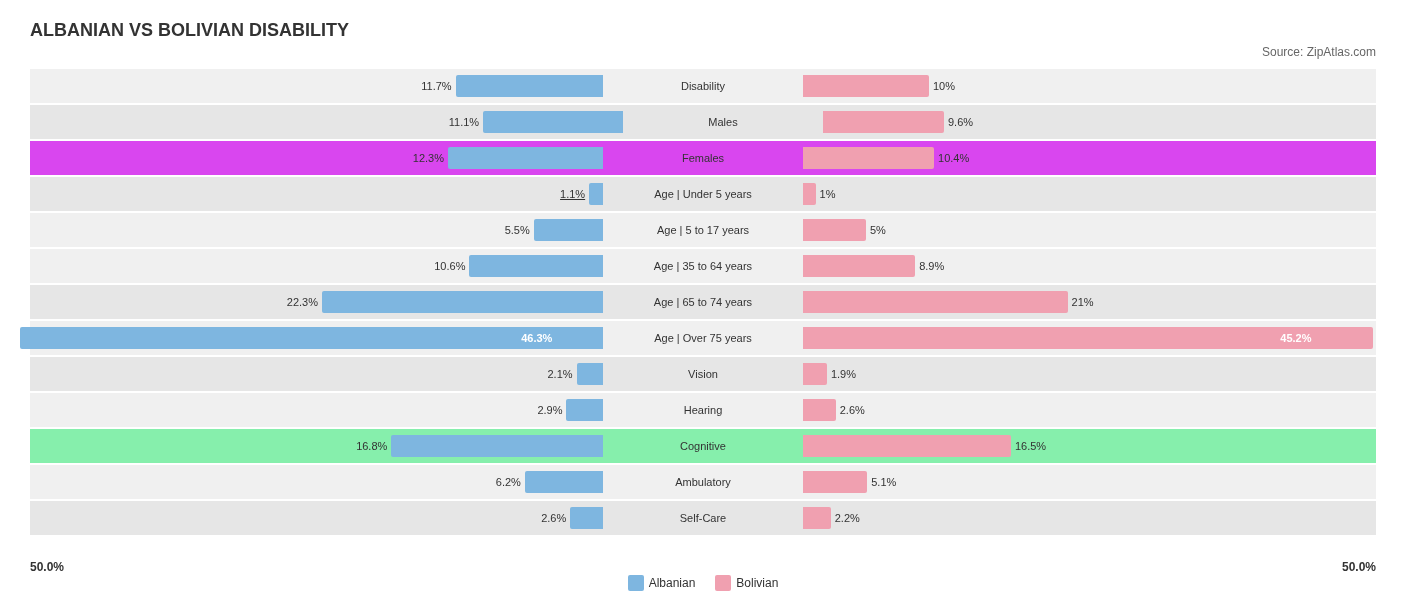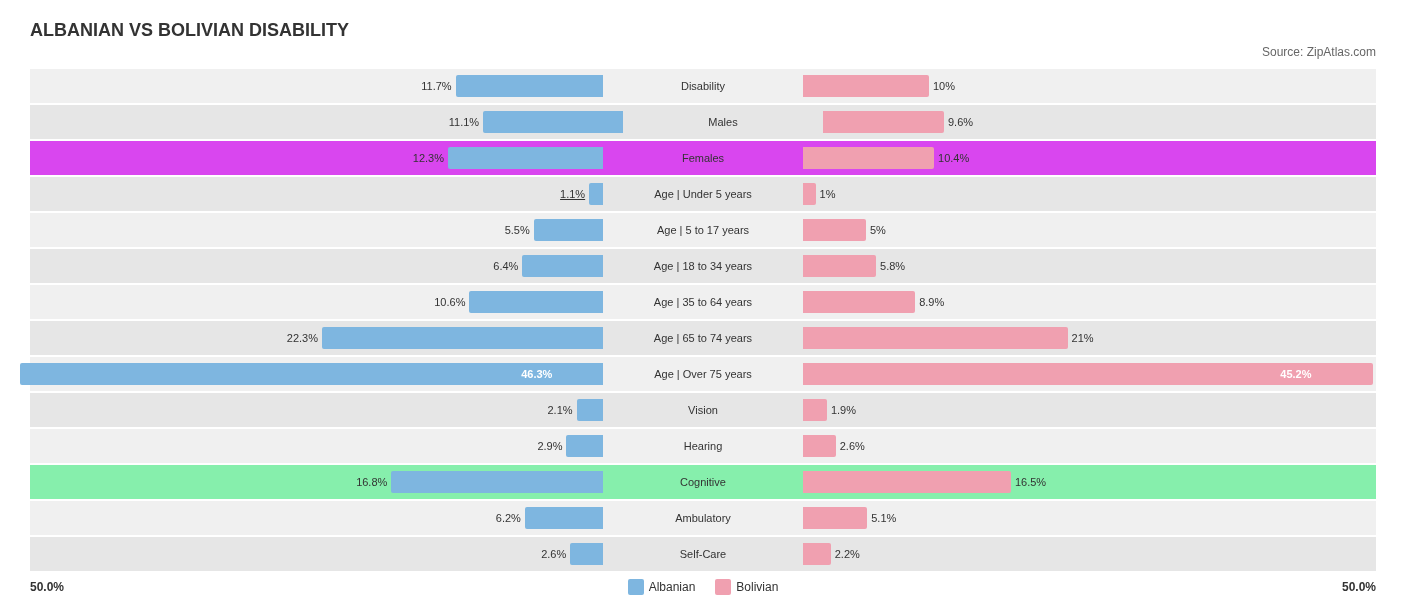--- a/index.html
+++ b/index.html
@@ -54,20 +54,21 @@
       display: flex;
       gap: 20px;
       align-items: center;
       font-size: 12px;
       color: #333;
     }
     .legend-item {
       display: flex;
       align-items: center;
       gap: 5px;
+      margin-top: 32px;
     }
     .legend-box {
       width: 16px;
       height: 16px;
       border-radius: 2px;
     }
   </style>
 </head>
 <body>
 
@@ -121,31 +122,20 @@
     </div>
     <div class="row" style="background: rgb(240, 240, 240); display: flex; align-items: center; height: 34px; position: relative;">
       <div style="width: 630px; height: 100%; position: relative; display: flex; align-items: center; justify-content: flex-end;">
         <div style="width: 69.3px; height: 22px; background: rgb(126, 182, 224); border-radius: 2px 0px 0px 2px; position: absolute; right: 0px;"></div>
         <span style="position: absolute; font-size: 11px; color: rgb(51, 51, 51); white-space: nowrap; right: 73.3px;">5.5%</span>
       </div>
       <div style="width: 200px; flex-shrink: 0; text-align: center; font-size: 11px; color: rgb(51, 51, 51); z-index: 10; white-space: nowrap;">Age | 5 to 17 years</div>
       <div style="width: 630px; height: 100%; position: relative; display: flex; align-items: center; justify-content: flex-start;">
         <div style="width: 63px; height: 22px; background: rgb(240, 160, 176); border-radius: 0px 2px 2px 0px; position: absolute; left: 0px;"></div>
         <span style="position: absolute; font-size: 11px; color: rgb(51, 51, 51); white-space: nowrap; left: 67px;">5%</span>
-      </div>
-    </div>
-    <div class="row" style="background: rgb(230, 230, 230); display: flex; align-items: center; height: 34px; position: relative;">
-      <div style="width: 630px; height: 100%; position: relative; display: flex; align-items: center; justify-content: flex-end;">
-        <div style="width: 80.64px; height: 22px; background: rgb(126, 182, 224); border-radius: 2px 0px 0px 2px; position: absolute; right: 0px;"></div>
-        <span style="position: absolute; font-size: 11px; color: rgb(51, 51, 51); white-space: nowrap; right: 84.64px;">6.4%</span>
-      </div>
-      <div style="width: 200px; flex-shrink: 0; text-align: center; font-size: 11px; color: rgb(51, 51, 51); z-index: 10; white-space: nowrap;">Age | 18 to 34 years</div>
-      <div style="width: 630px; height: 100%; position: relative; display: flex; align-items: center; justify-content: flex-start;">
-        <div style="width: 73.08px; height: 22px; background: rgb(240, 160, 176); border-radius: 0px 2px 2px 0px; position: absolute; left: 0px;"></div>
-        <span style="position: absolute; font-size: 11px; color: rgb(51, 51, 51); white-space: nowrap; left: 77.08px;">5.8%</span>
       </div>
     </div>
     <div class="row" style="background: rgb(240, 240, 240); display: flex; align-items: center; height: 34px; position: relative;">
       <div style="width: 630px; height: 100%; position: relative; display: flex; align-items: center; justify-content: flex-end;">
         <div style="width: 133.56px; height: 22px; background: rgb(126, 182, 224); border-radius: 2px 0px 0px 2px; position: absolute; right: 0px;"></div>
         <span style="position: absolute; font-size: 11px; color: rgb(51, 51, 51); white-space: nowrap; right: 137.56px;">10.6%</span>
       </div>
       <div style="width: 200px; flex-shrink: 0; text-align: center; font-size: 11px; color: rgb(51, 51, 51); z-index: 10; white-space: nowrap;">Age | 35 to 64 years</div>
       <div style="width: 630px; height: 100%; position: relative; display: flex; align-items: center; justify-content: flex-start;">
         <div style="width: 112.14px; height: 22px; background: rgb(240, 160, 176); border-radius: 0px 2px 2px 0px; position: absolute; left: 0px;"></div>

